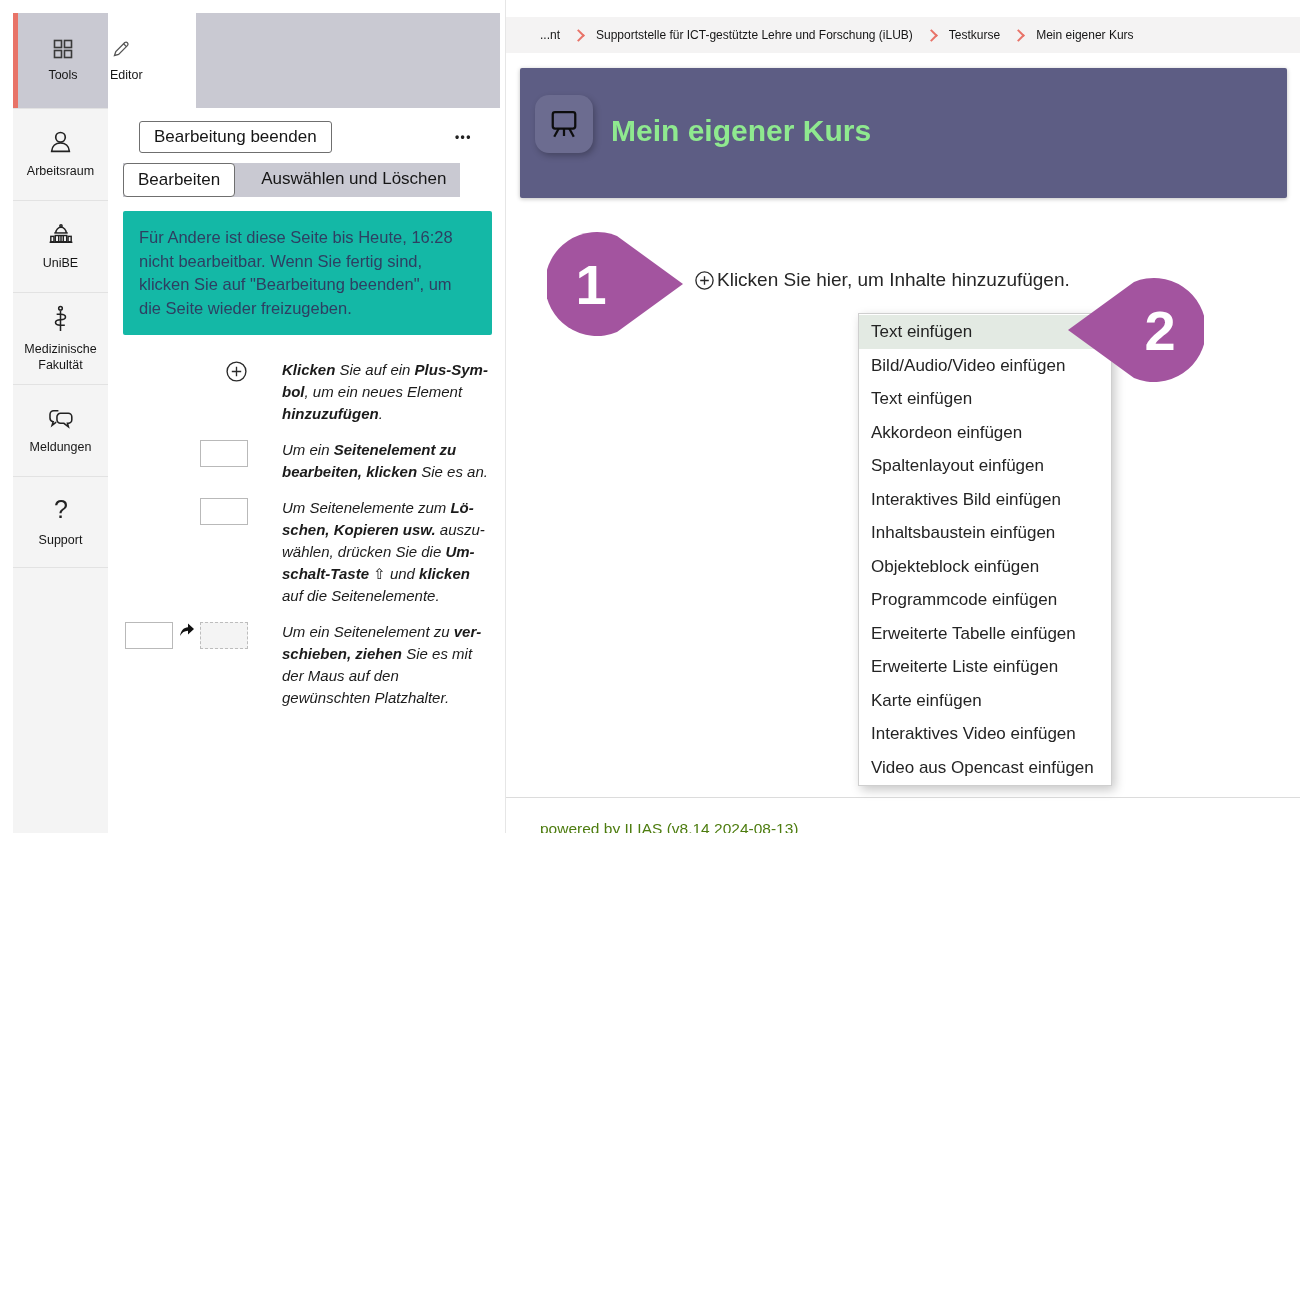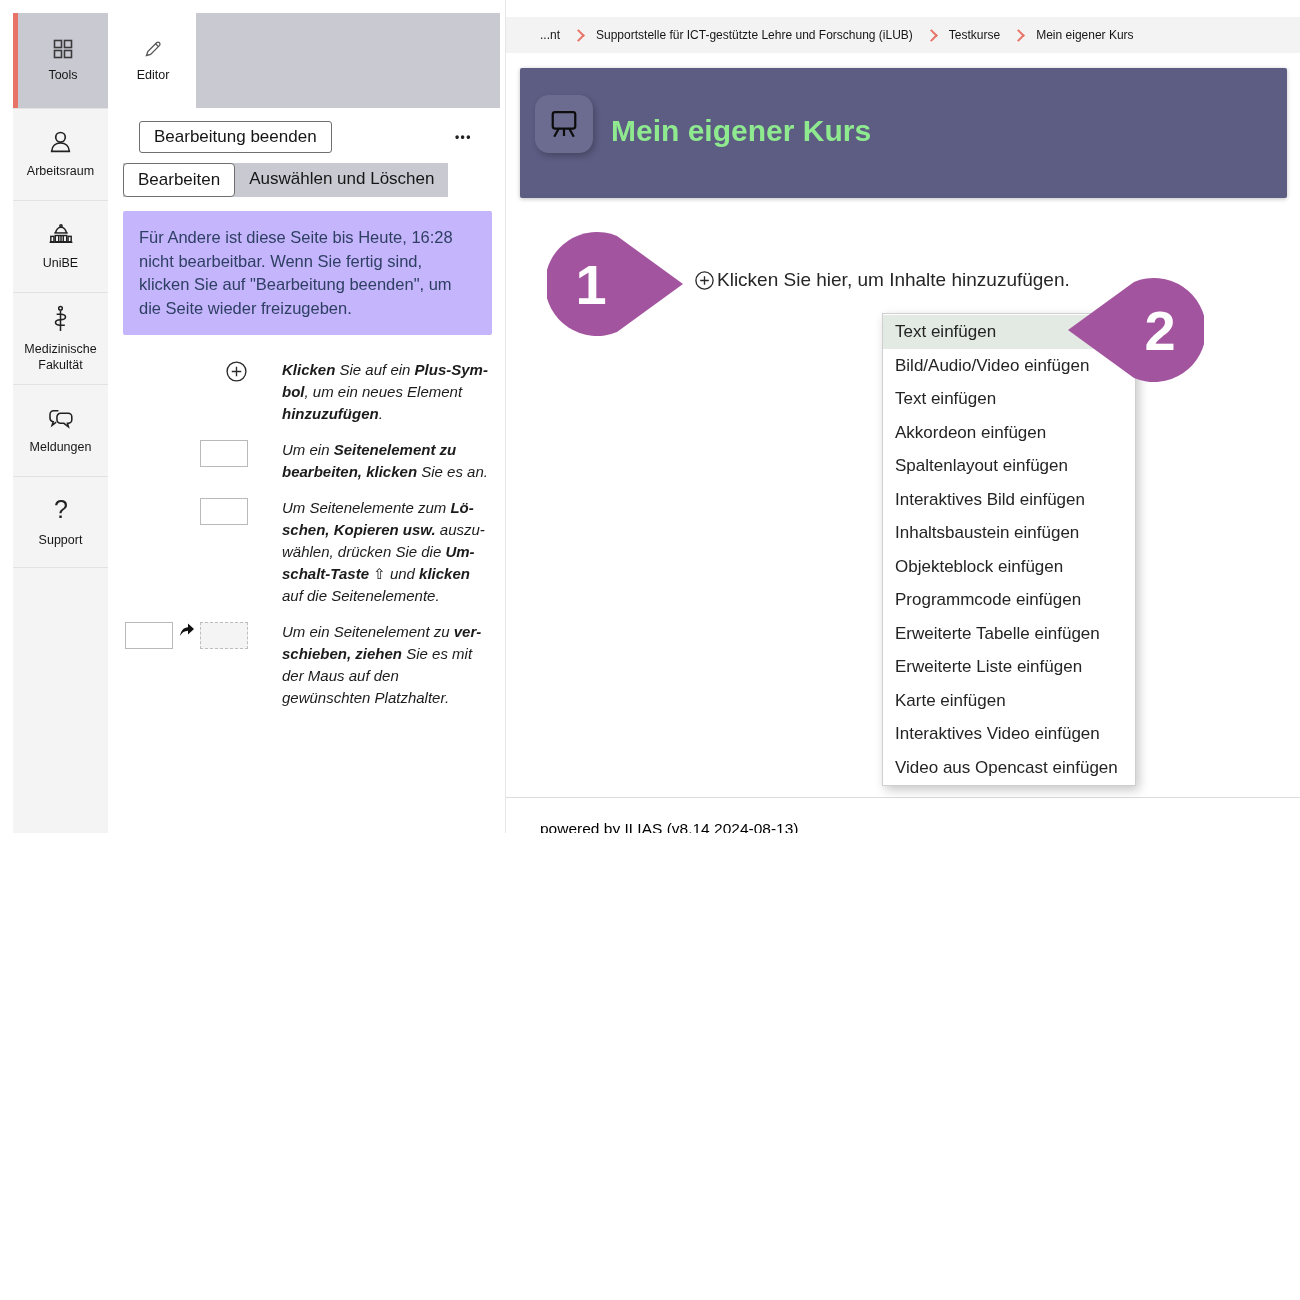--- a/index.html
+++ b/index.html
@@ -11,34 +11,34 @@
   .rail{position:absolute;left:13px;top:13px;width:95px;height:820px;background:#f4f4f4;}
   .tools-tile{height:95px;background:#c9c9d2;border-left:5px solid #e87368;box-sizing:border-box;
     display:flex;flex-direction:column;align-items:center;justify-content:center;gap:7px;cursor:pointer;}
   .rail-label{font-size:12.5px;color:#161616;line-height:1.25;text-align:center;}
   .rail-item{border-top:1px solid #e2e2e2;height:92px;box-sizing:border-box;display:flex;flex-direction:column;
     align-items:center;justify-content:center;gap:8px;padding:4px 3px;cursor:pointer;}
   .rail-item:last-child{border-bottom:1px solid #e2e2e2;}
 
   
   .editor-tab{position:absolute;left:110px;top:13px;width:86px;height:95px;background:#fff;
-    display:flex;flex-direction:column;align-items:center;justify-content:center;gap:8px;cursor:pointer;}
+    display:flex;flex-direction:column;align-items:flex-start;justify-content:center;gap:8px;cursor:pointer;}
   .editor-header-filler{position:absolute;left:196px;top:13px;width:304px;height:95px;background:#c9c9d2;}
 
   
   .panel{position:absolute;left:110px;top:108px;width:395px;height:725px;background:#fff;
     padding:13px 13px 0 13px;box-sizing:border-box;}
   .finish-row{display:flex;align-items:center;justify-content:space-between;padding-left:16px;}
   .btn-finish{display:inline-block;background:#fff;border:1px solid #6f6f6f;border-radius:3px;
     padding:5px 14px;font-size:17px;color:#161616;cursor:pointer;}
   .more-btn{font-size:12px;font-weight:bold;letter-spacing:1.5px;color:#222;margin-right:20px;cursor:pointer;}
-  .mode-tabs{display:inline-flex;background:#c9c9d2;border-radius:0;margin-top:10px;align-items:stretch;}
+  .mode-tabs{display:inline-flex;background:#c9c9d2;border-radius:0;margin-top:10px;align-items:stretch;gap:12px;}
   .mode-tab{font-size:17px;padding:6px 14px;cursor:pointer;white-space:nowrap;}
   .mode-tab.active{background:#fff;border:1px solid #6f6f6f;border-radius:4px;}
-  .notice{margin-top:14px;background:#c4b5fd;color:#2e3f62;font-size:16.5px;line-height:1.43;
+  .notice{margin-top:14px;background:#14b8a6;color:#2e3f62;font-size:16.5px;line-height:1.43;
     padding:15px 16px;border-radius:2px;box-sizing:border-box;hyphens:manual;}
   .instructions{margin-top:24px;}
   .instr-row{display:flex;margin-bottom:14px;}
   .instr-icons{width:125px;flex-shrink:0;display:flex;justify-content:flex-end;align-items:flex-start;gap:5px;padding-top:1px;}
   .instr-text{margin-left:34px;width:206px;font-style:italic;font-size:15px;line-height:22px;color:#1b1b1b;}
   .instr-text b{font-weight:700;}
   .ph-box{width:46px;height:25px;border:1px solid #b9b9b9;background:#fff;display:inline-block;box-sizing:content-box;}
   .ph-box.dashed{border:1px dashed #bdbdbd;background:#f4f4f4;}
 
   
@@ -50,25 +50,25 @@
   .crumb-sep{display:inline-block;width:7px;height:7px;border-top:2px solid #e87368;border-right:2px solid #e87368;
     transform:rotate(45deg);margin:0 13px 0 14px;flex-shrink:0;}
   .banner{position:absolute;left:14px;top:68px;width:767px;height:130px;background:#5d5d84;border-radius:2px;
     box-shadow:0 1px 4px rgba(0,0,0,.25);}
   .banner-icon{position:absolute;left:15px;top:27px;width:58px;height:58px;background:#6c6c90;border-radius:14px;
     display:flex;align-items:center;justify-content:center;box-shadow:2px 3px 6px rgba(0,0,0,.25);}
   .banner-title{position:absolute;left:91px;top:46px;font-size:30px;font-weight:700;color:#8fe98f;}
   .add-line{position:absolute;left:188px;top:269px;display:flex;align-items:center;gap:2px;
     font-size:19px;color:#262626;cursor:pointer;}
   .content-rule{position:absolute;left:0;top:797px;width:795px;border-top:1px solid #dcdcdc;}
-  .footer{position:absolute;left:34px;top:820px;font-size:15.5px;color:#000000;}
+  .footer{position:absolute;left:34px;top:820px;font-size:15.5px;color:#4d7c0f;}
 
   
   .menu{position:absolute;left:352px;top:313px;width:254px;background:#fff;border:1px solid #cfcfcf;
-    box-shadow:3px 4px 10px rgba(0,0,0,.22);padding:1px 0;z-index:5;box-sizing:border-box;margin-left:24px;}
+    box-shadow:3px 4px 10px rgba(0,0,0,.22);padding:1px 0;z-index:5;box-sizing:border-box;}
   .menu-item{font-size:17px;color:#242424;line-height:21.5px;padding:6px 12px;cursor:pointer;white-space:nowrap;}
   .menu-item.highlight{background:#e3eae3;}
 
   
   .balloon{position:absolute;z-index:10;}
   .balloon svg text{font-family:"Liberation Sans","DejaVu Sans",sans-serif;}
 </style>
 </head>
 <body>
 

